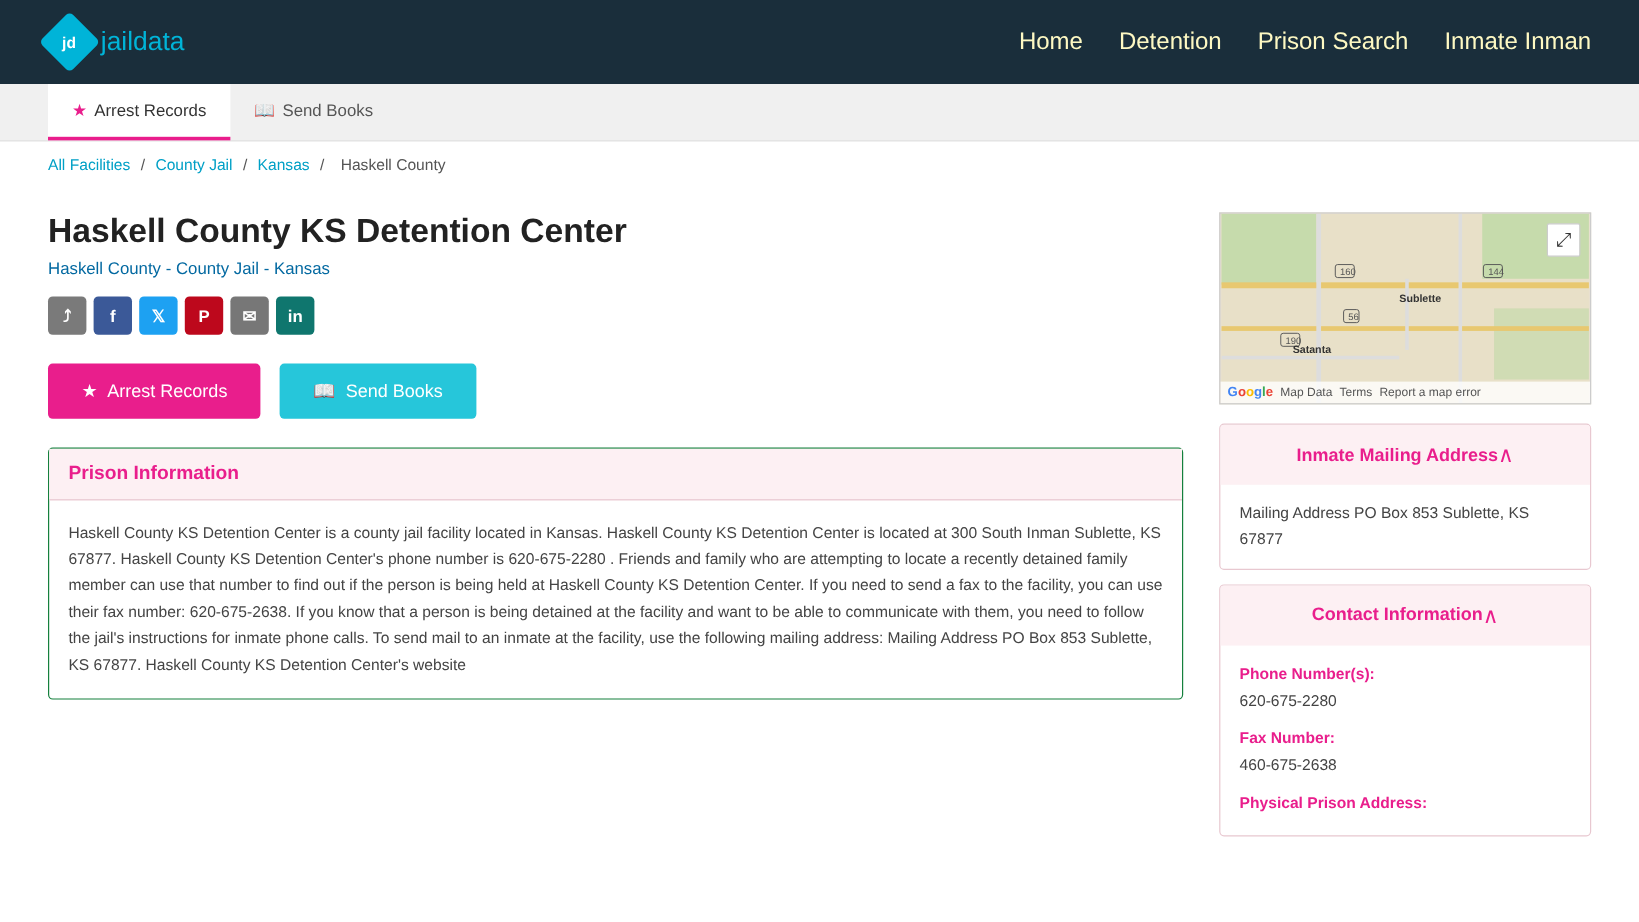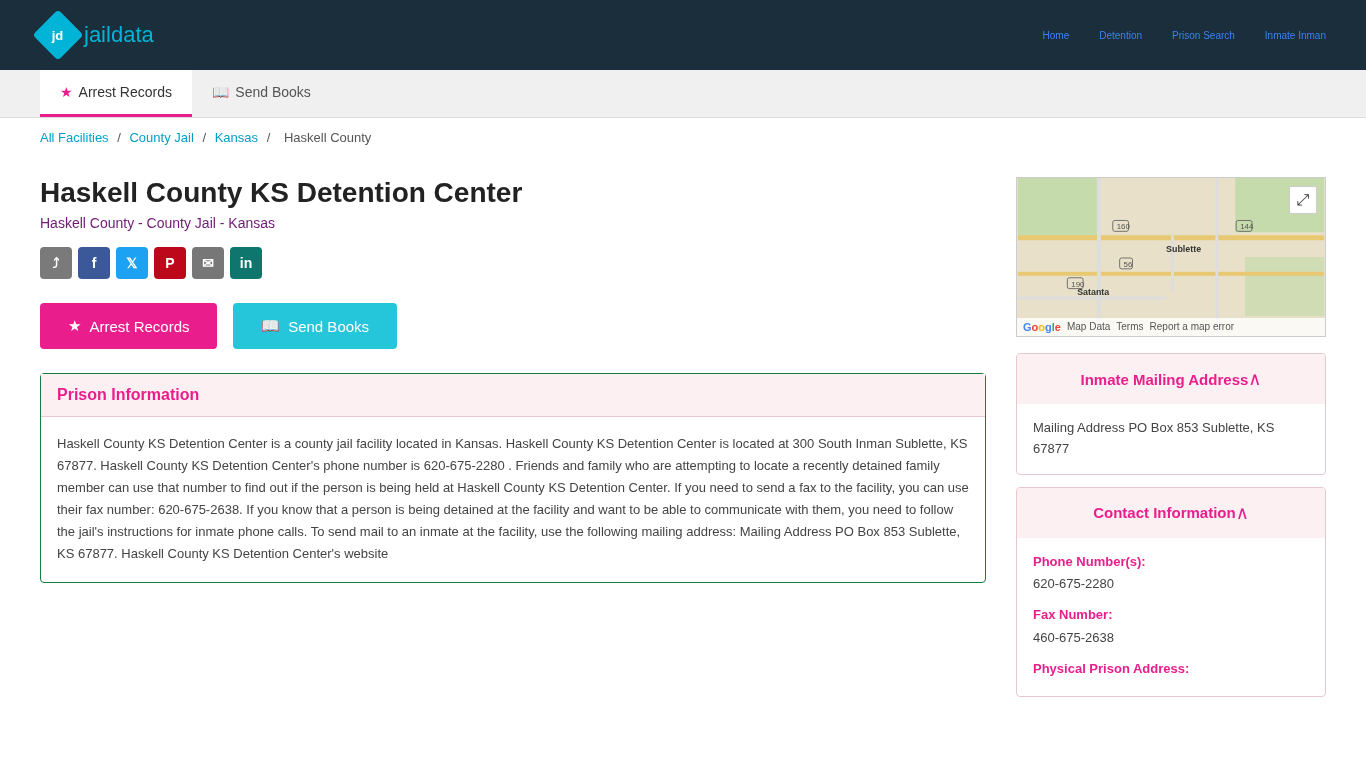--- a/index.html
+++ b/index.html
@@ -35,23 +35,23 @@
       font-weight: bold;
       font-size: 13px;
     }
     .logo-text {
       color: white;
       font-size: 22px;
     }
     .logo-text span { color: #00b4d8; }
     .nav { display: flex; gap: 30px; }
     .nav a {
-      color: #3b82f6;
+      color: #fef9c3;
       text-decoration: none;
-      font-size: 10px;
+      font-size: 20px;
     }
 
     
     .subnav {
       background: #f0f0f0;
       border-bottom: 1px solid #ddd;
       display: flex;
       padding: 0 40px;
     }
     .subnav-item {
@@ -92,21 +92,21 @@
     .right-column { width: 310px; flex-shrink: 0; }
 
     
     .page-title {
       font-size: 28px;
       font-weight: bold;
       color: #222;
       margin-bottom: 6px;
     }
     .page-subtitle {
-      color: #701a75;
+      color: #0369a1;
       font-size: 14px;
       margin-bottom: 16px;
     }
 
     
     .social-icons {
       display: flex;
       gap: 6px;
       margin-bottom: 24px;
     }
@@ -211,21 +211,21 @@
     .map-bottom-bar {
       position: absolute;
       bottom: 0;
       left: 0;
       right: 0;
       background: rgba(255,255,255,0.8);
       padding: 3px 6px;
       font-size: 10px;
       color: #555;
       display: flex;
-      align-items: flex-start;
+      align-items: flex-end;
       gap: 6px;
     }
     .google-logo {
       font-size: 11px;
       font-weight: bold;
       color: #4285f4;
     }
     .google-logo span:nth-child(1) { color: #4285f4; }
     .google-logo span:nth-child(2) { color: #ea4335; }
     .google-logo span:nth-child(3) { color: #fbbc04; }

